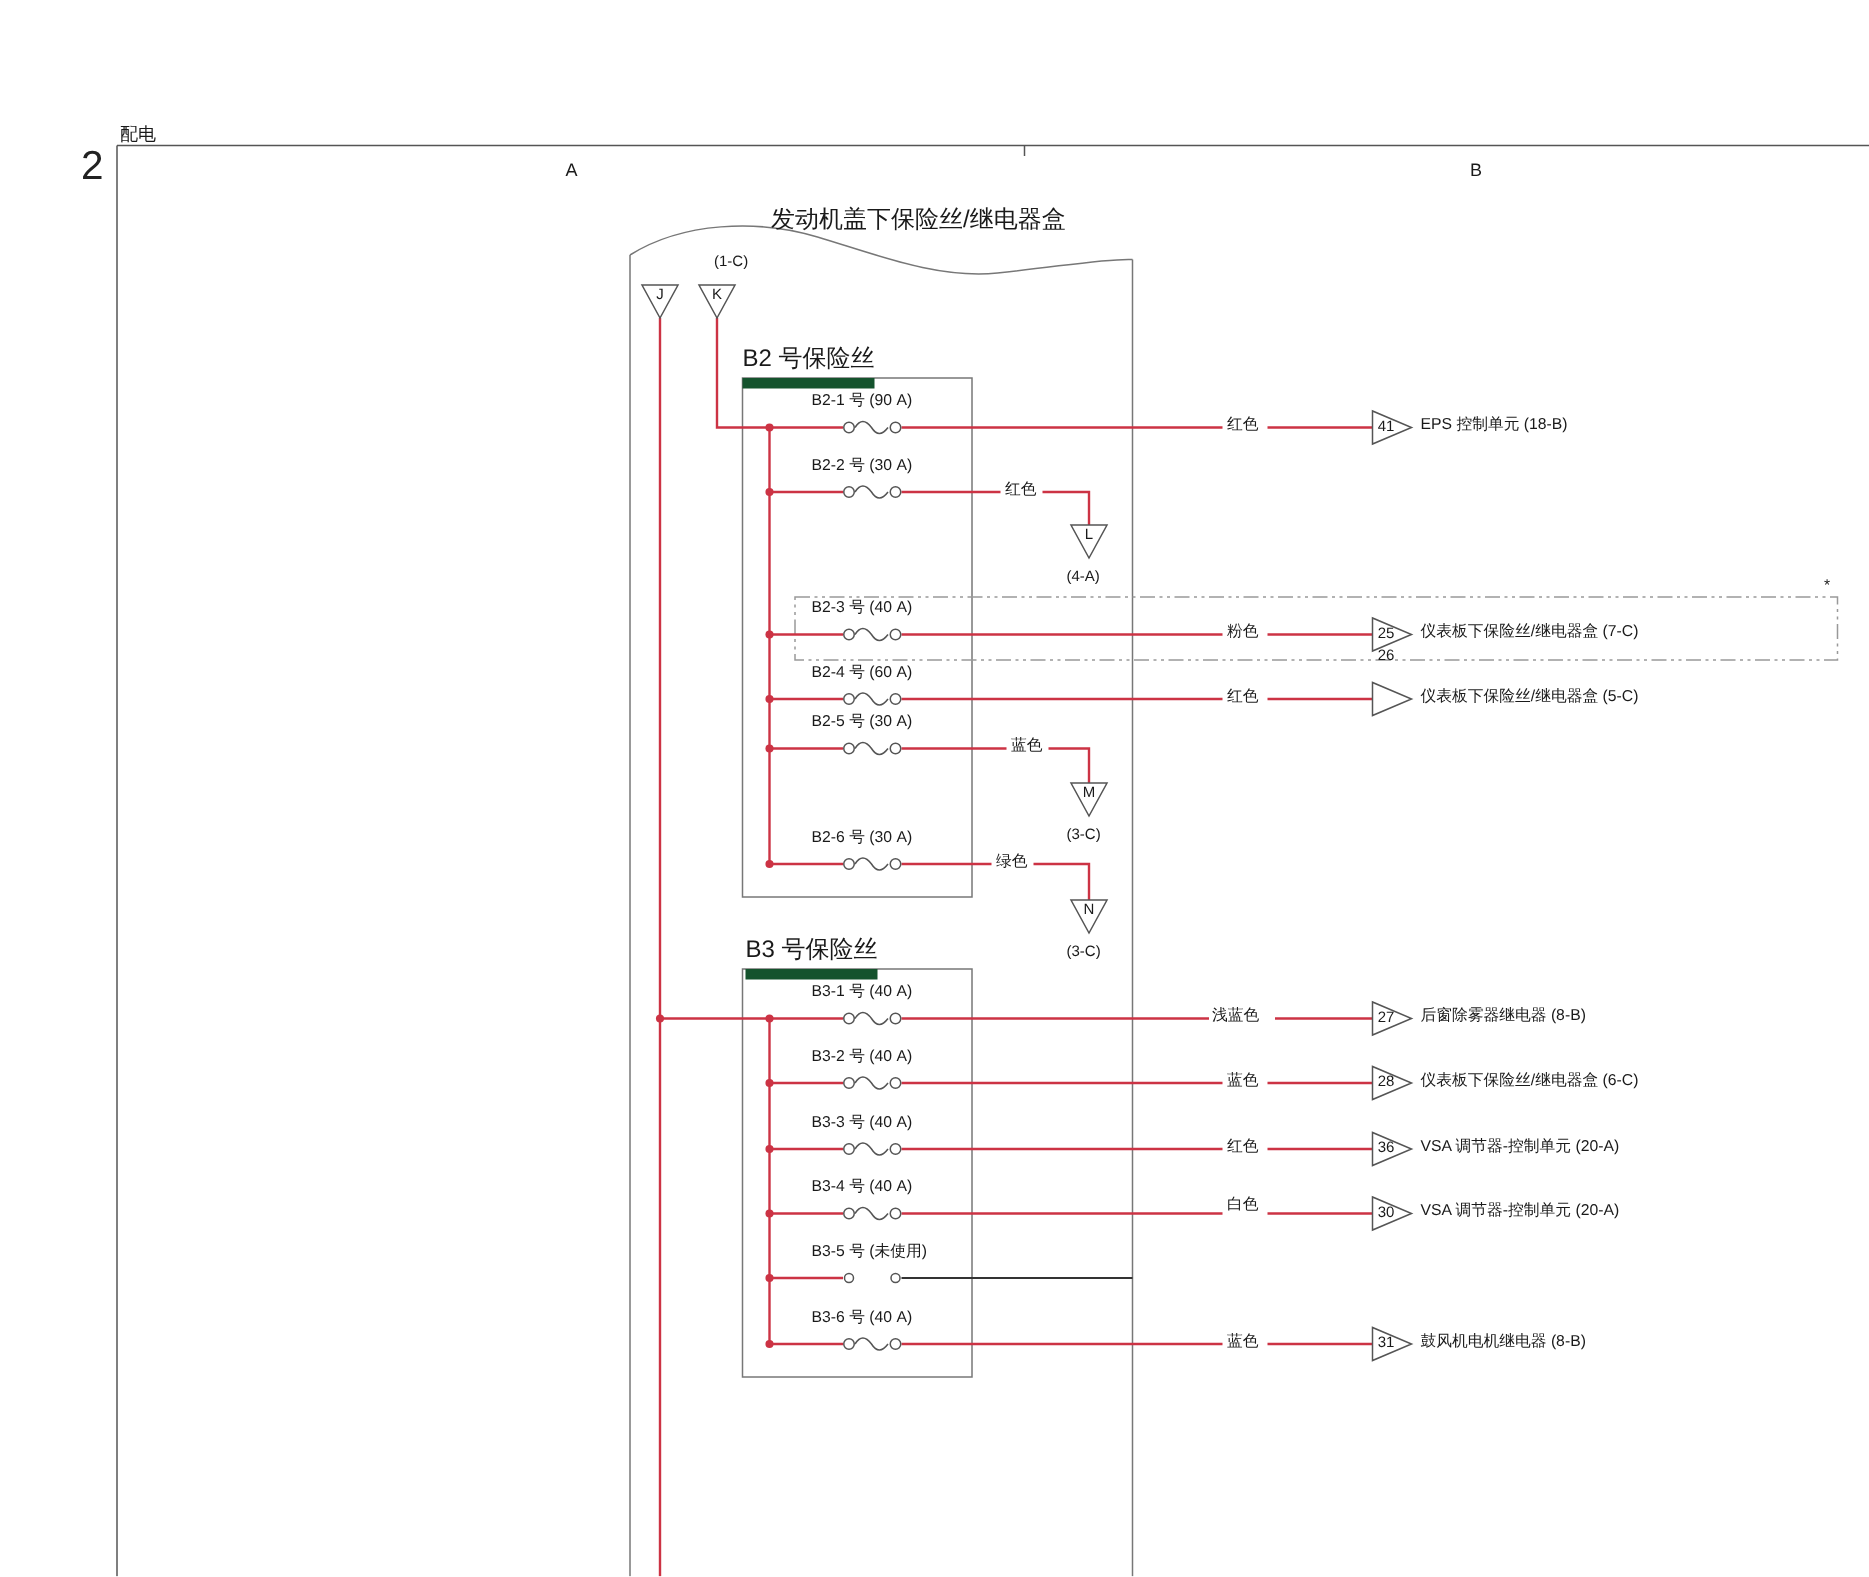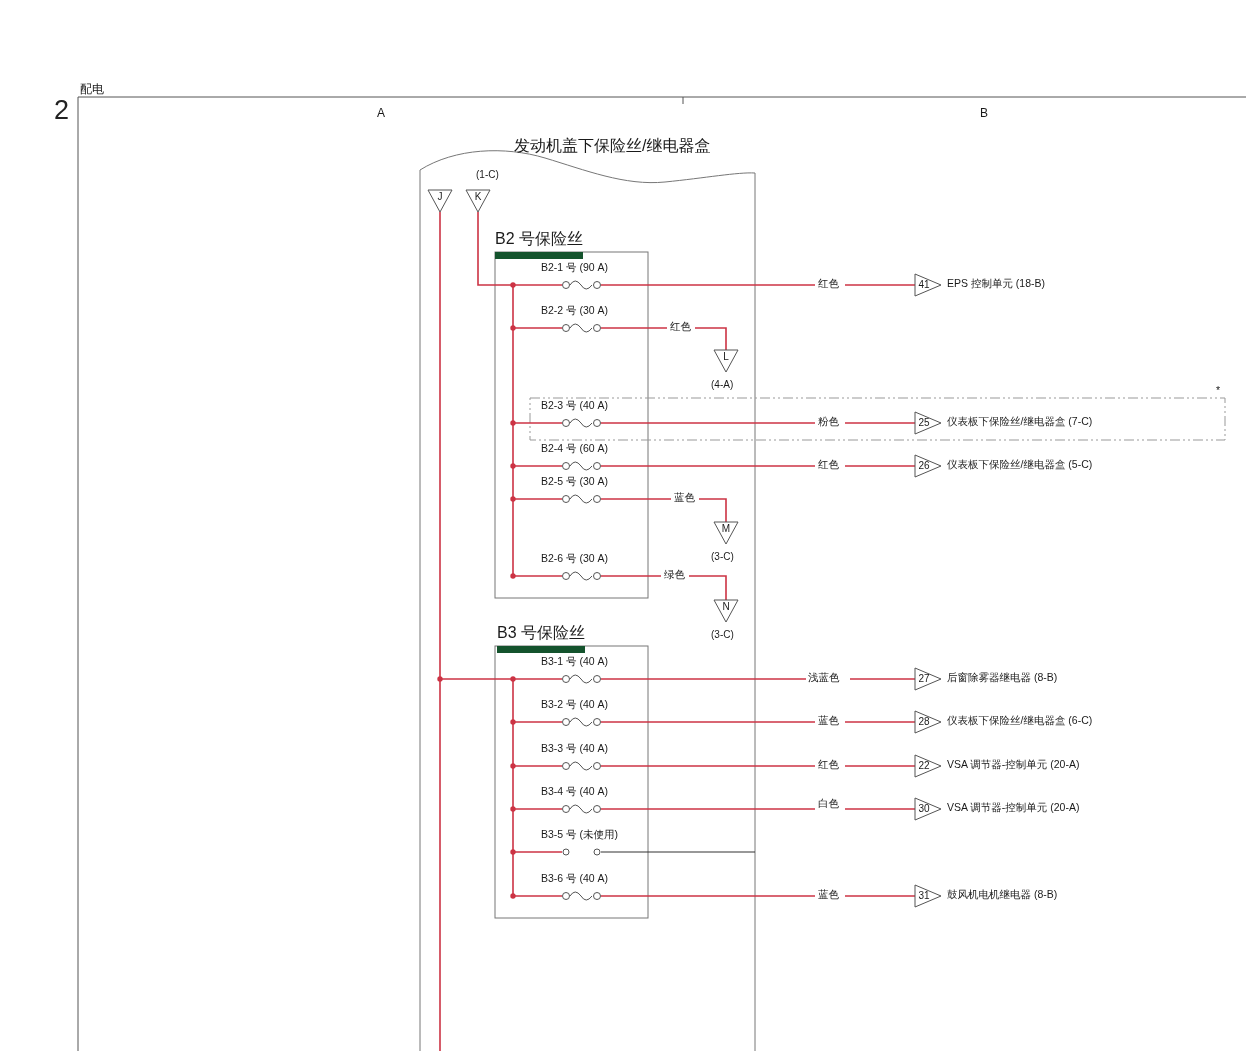--- a/index.html
+++ b/index.html
@@ -185,21 +185,21 @@
   <div class="lbl" style="left:818px; top:277px;">红色</div>
   <div class="lbl" style="left:670px; top:320px;">红色</div>
   <div class="lbl" style="left:818px; top:415px;">粉色</div>
   <div class="lbl" style="left:818px; top:458px;">红色</div>
   <div class="lbl" style="left:674px; top:491px;">蓝色</div>
   <div class="lbl" style="left:664px; top:568px;">绿色</div>
 
   <div class="lbl small center" style="left:915px; top:279px; width:18px;">41</div>
   <div class="lbl small center" style="left:714px; top:351px; width:24px;">L</div>
   <div class="lbl small center" style="left:915px; top:417px; width:18px;">25</div>
-  <div class="lbl small center" style="left:915px; top:460px; width:18px;">26</div>
+  <div class="lbl small center" style="left:915px; top:432px; width:18px;">26</div>
   <div class="lbl small center" style="left:714px; top:523px; width:24px;">M</div>
   <div class="lbl small center" style="left:714px; top:601px; width:24px;">N</div>
 
   <div class="lbl" style="left:947px; top:277px;">EPS 控制单元 (18-B)</div>
   <div class="lbl small" style="left:711px; top:379px;">(4-A)</div>
   <div class="lbl" style="left:947px; top:415px;">仪表板下保险丝/继电器盒 (7-C)</div>
   <div class="lbl" style="left:947px; top:458px;">仪表板下保险丝/继电器盒 (5-C)</div>
   <div class="lbl small" style="left:711px; top:551px;">(3-C)</div>
   <div class="lbl small" style="left:711px; top:629px;">(3-C)</div>
 
@@ -214,21 +214,21 @@
   <div class="lbl" style="left:541px; top:872px;">B3-6 号 (40 A)</div>
 
   <div class="lbl" style="left:808px; top:671px;">浅蓝色</div>
   <div class="lbl" style="left:818px; top:714px;">蓝色</div>
   <div class="lbl" style="left:818px; top:758px;">红色</div>
   <div class="lbl" style="left:818px; top:797px;text-align:center;">白色</div>
   <div class="lbl" style="left:818px; top:888px;">蓝色</div>
 
   <div class="lbl small center" style="left:915px; top:673px; width:18px;">27</div>
   <div class="lbl small center" style="left:915px; top:716px; width:18px;">28</div>
-  <div class="lbl small center" style="left:915px; top:760px; width:18px;">22</div>
+  <div class="lbl small center" style="left:915px; top:760px; width:18px;">36</div>
   <div class="lbl small center" style="left:915px; top:803px; width:18px;">30</div>
   <div class="lbl small center" style="left:915px; top:890px; width:18px;">31</div>
 
   <div class="lbl" style="left:947px; top:671px;">后窗除雾器继电器 (8-B)</div>
   <div class="lbl" style="left:947px; top:714px;">仪表板下保险丝/继电器盒 (6-C)</div>
   <div class="lbl" style="left:947px; top:758px;">VSA 调节器-控制单元 (20-A)</div>
   <div class="lbl" style="left:947px; top:801px;">VSA 调节器-控制单元 (20-A)</div>
   <div class="lbl" style="left:947px; top:888px;">鼓风机电机继电器 (8-B)</div>
 
 </div>

